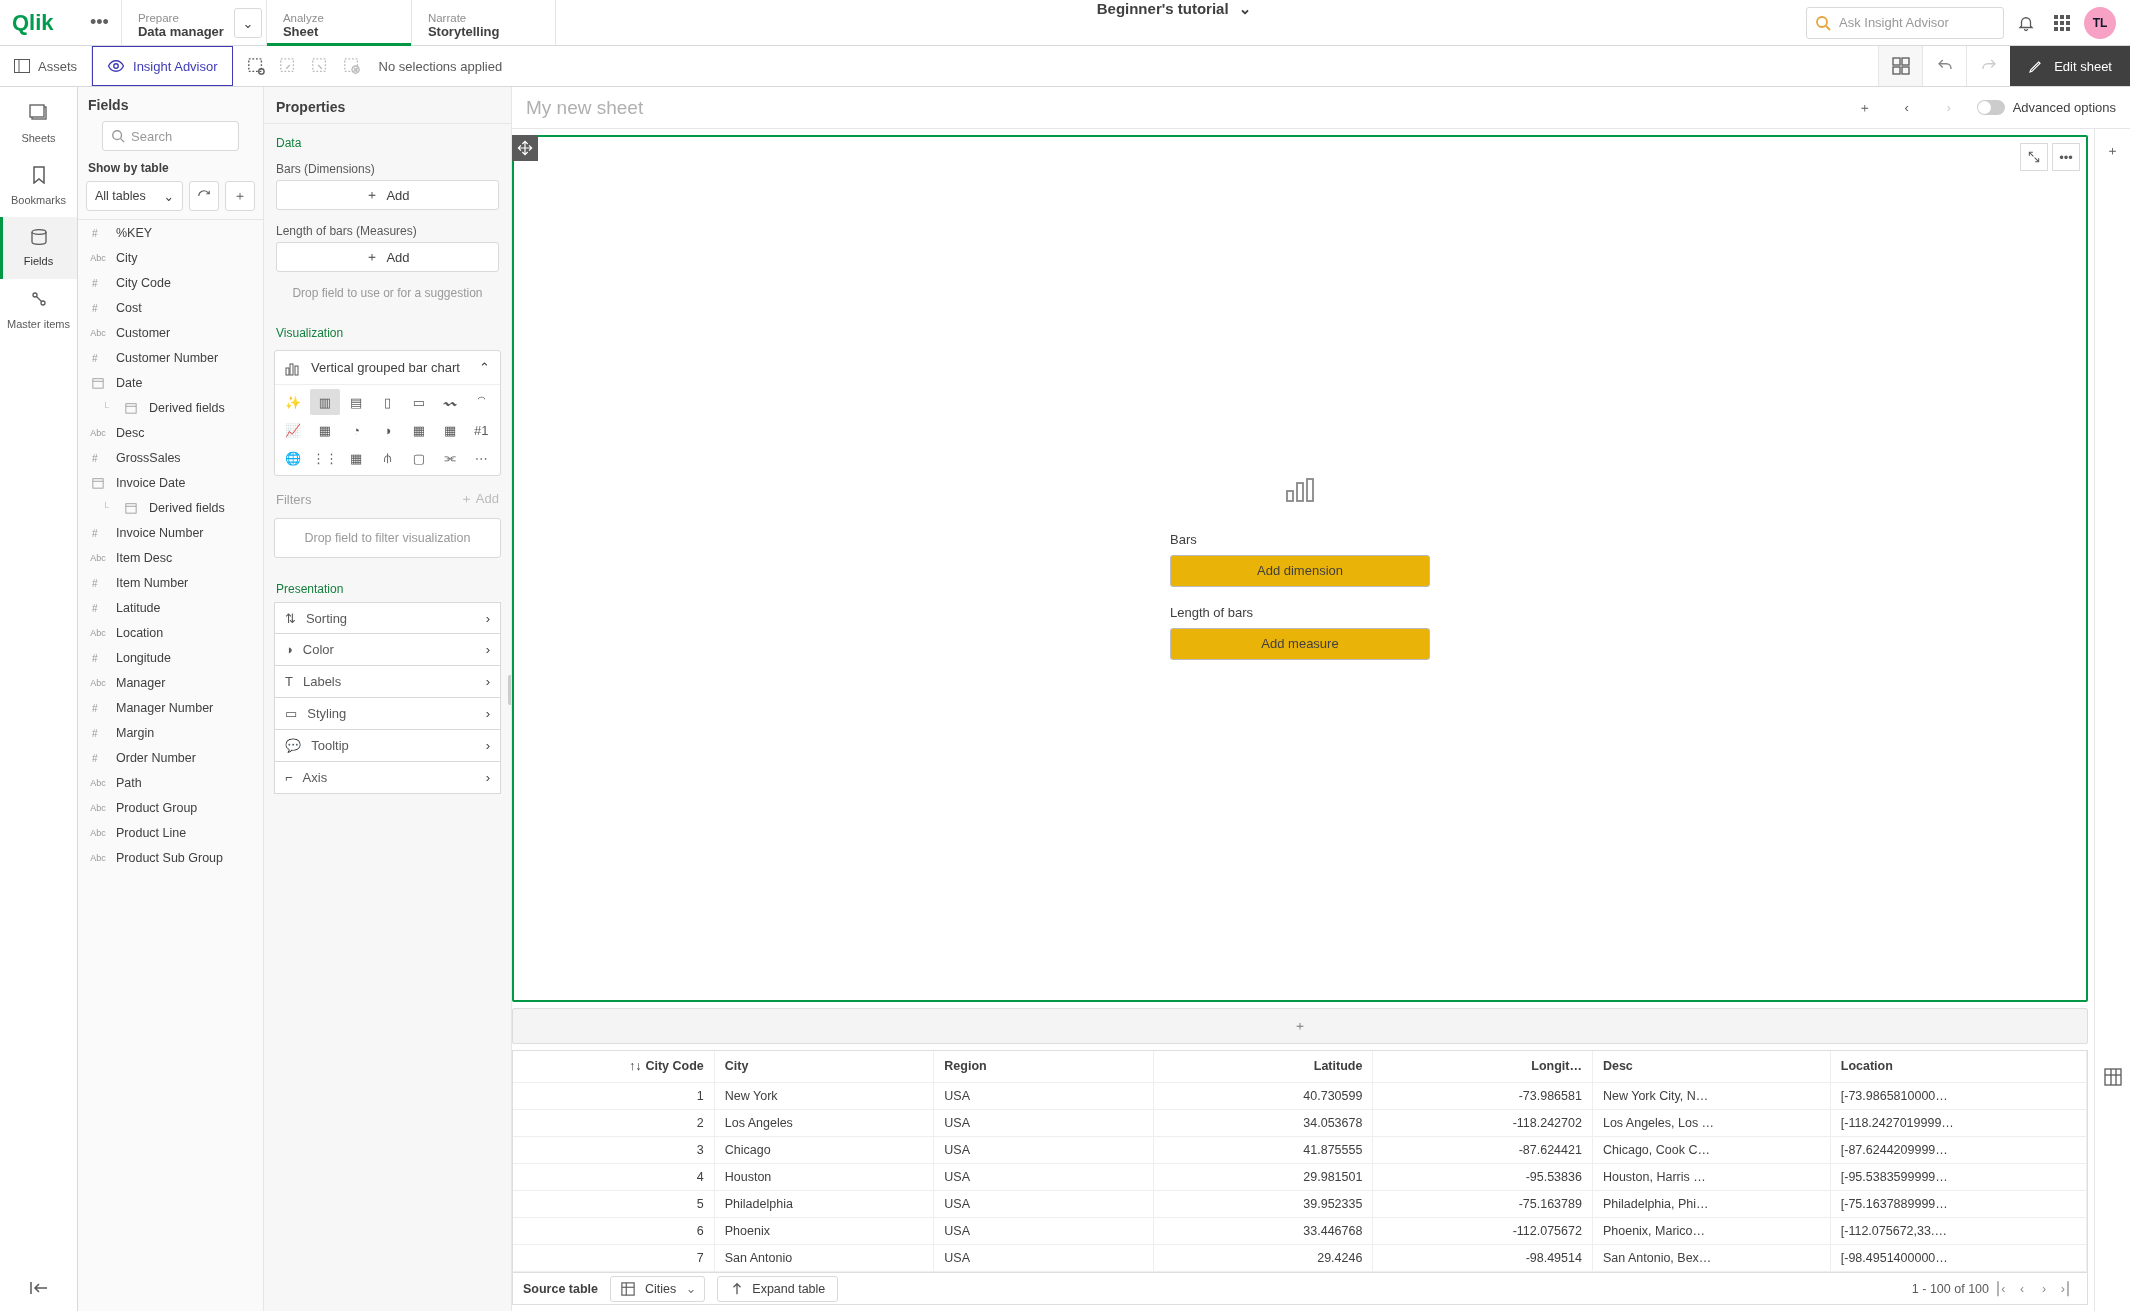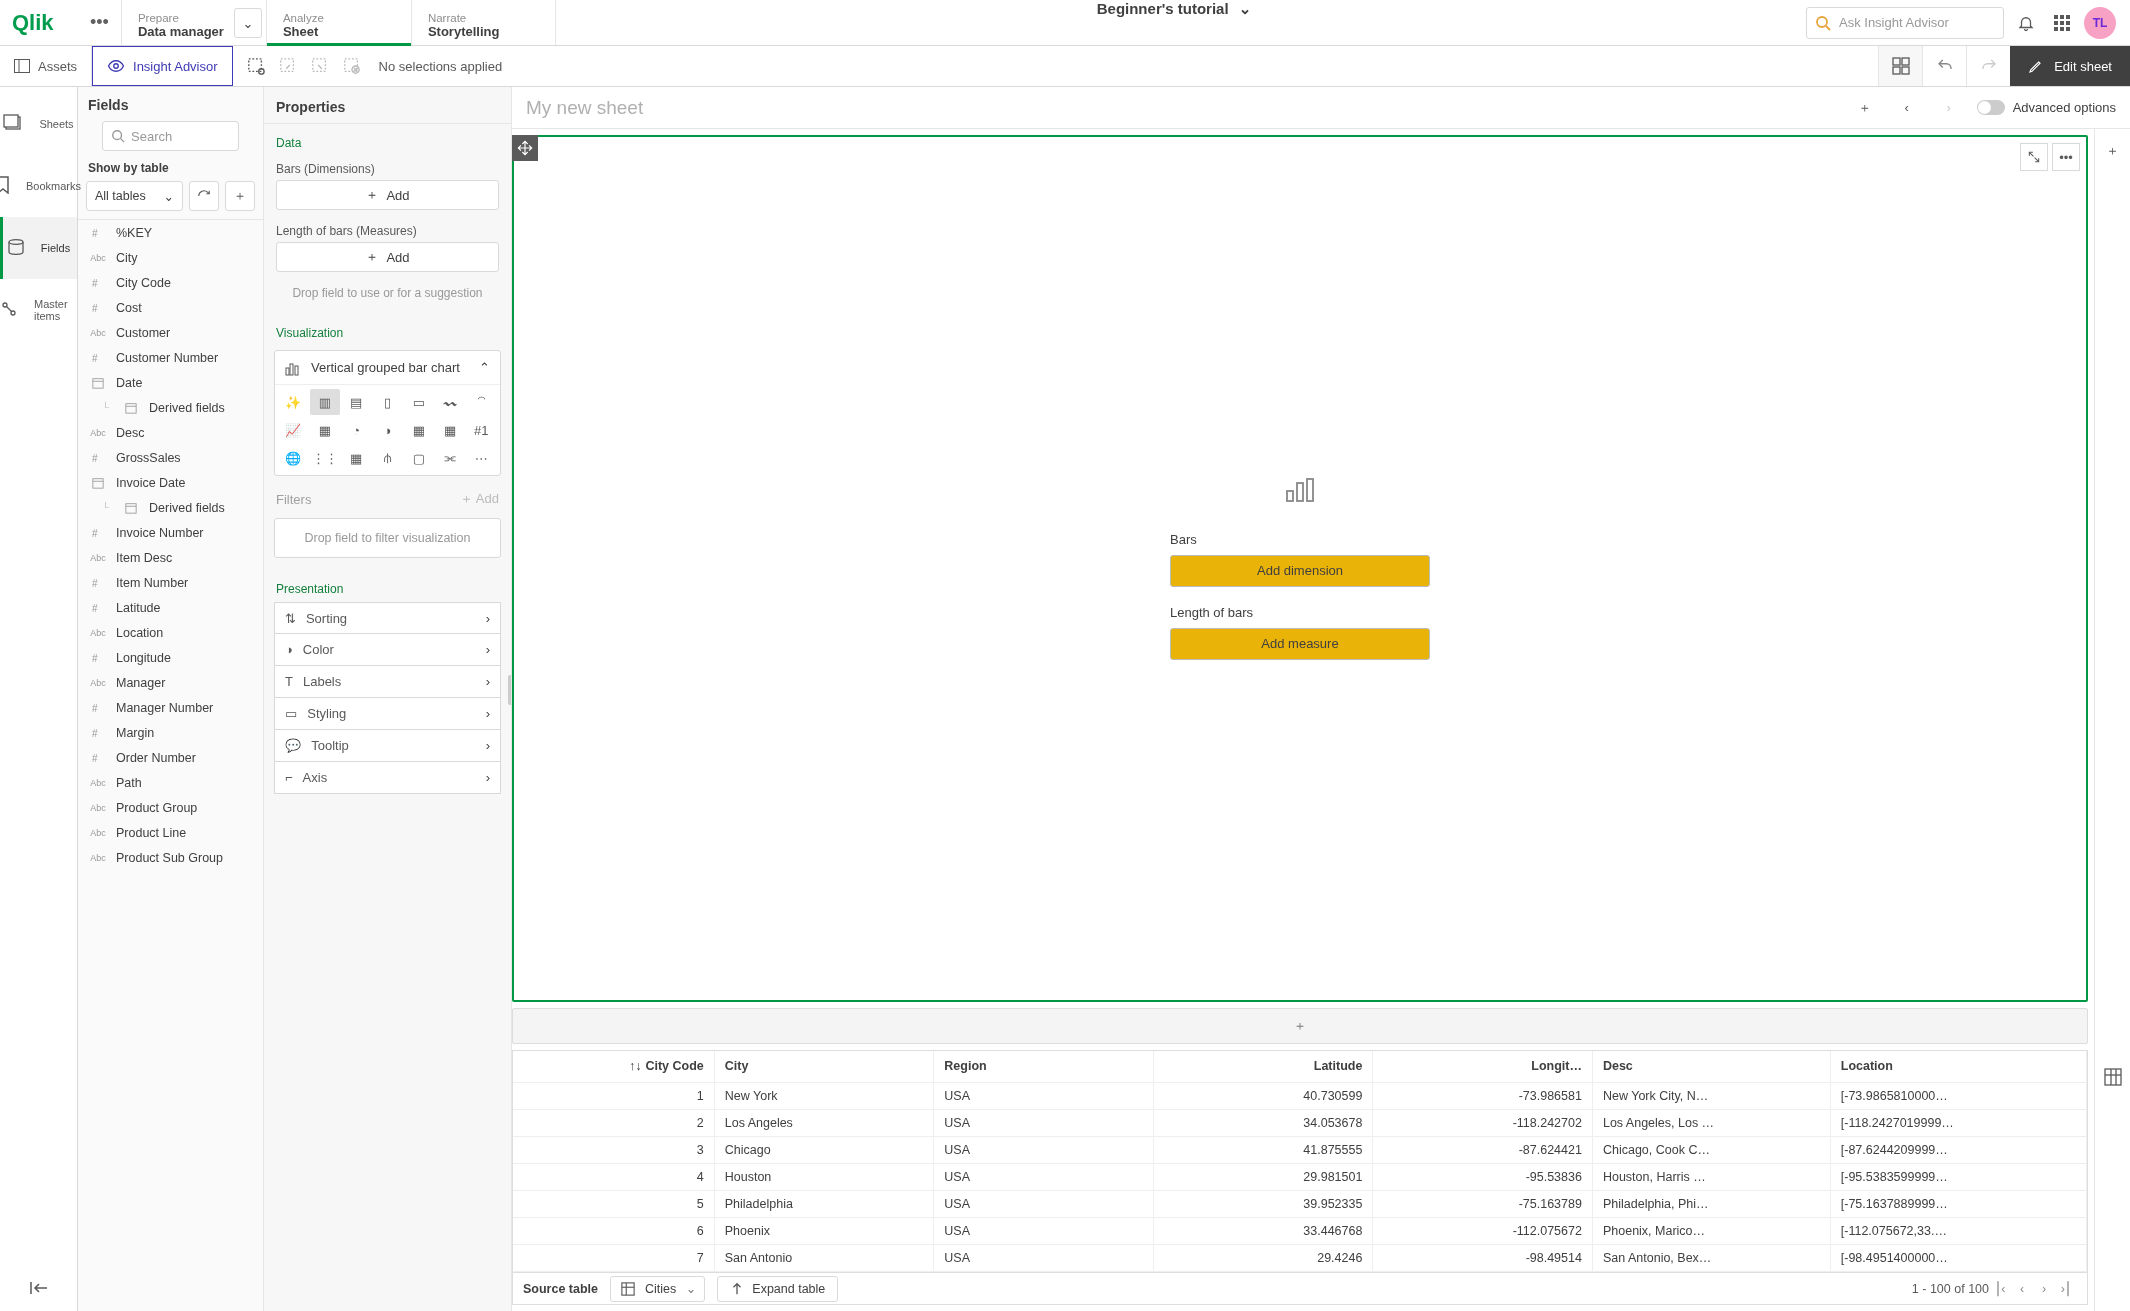--- a/index.html
+++ b/index.html
@@ -15,39 +15,39 @@
   .nav-tab .nt-top { color: #8e8e8e; font-size: 11.5px; }
   .nav-tab .nt-bot { font-weight: 600; font-size: 13px; }
   .nav-tab.active { background: #fff; }
   .nav-tab.active::after { content:""; position:absolute; left:0; right:0; bottom:-1px; height:3px; background:#009845; }
   .nav-tab .dd-btn { position:absolute; right:4px; top:8px; width:28px; height:30px; border:1px solid #d9d9d9; border-radius:3px; display:flex; align-items:center; justify-content:center; }
   .nav-tab-end { border-right:1px solid #e6e6e6; }
   .app-title-zone { flex:1; display:flex; align-items:flex-start; justify-content:center; gap:10px; font-size:15px; font-weight:700; cursor:pointer; }
   .right-tools { display:flex; align-items:center; gap:8px; padding:0 14px; }
   .search-box { width:198px; height:32px; border:1px solid #d9d9d9; border-radius:3px; display:flex; align-items:center; padding:0 8px; color:#999; gap:8px; }
   .icon-btn { width:28px; height:28px; display:flex; align-items:center; justify-content:center; cursor:pointer; color:#595959; }
-  .avatar { width:32px; height:32px; border-radius:50%; background:#f7a1c4; color:#6d28d9; display:flex; align-items:center; justify-content:center; font-weight:600; font-size:12px; }
+  .avatar { width:32px; height:32px; border-radius:50%; background:#f7a1c4; color:#0f172a; display:flex; align-items:center; justify-content:center; font-weight:600; font-size:12px; }
 
   
   .toolbar { display:flex; align-items:center; height:41px; border-bottom:1px solid #d9d9d9; }
   .tb-btn { height:40px; padding:0 14px; display:flex; align-items:center; gap:8px; border-right:1px solid #e6e6e6; cursor:pointer; color:#595959; }
   .tb-btn.insight { color:#3f3ab5; border:1px solid #3f3ab5; margin:-1px 0; }
   .tb-sel-icons { display:flex; align-items:center; gap:14px; padding:0 14px; color:#bbb; }
   .tb-sel-icons svg:first-child { color:#595959; }
   .tb-sel-text { color:#595959; padding-left:4px; }
   .toolbar-spacer { flex:1; }
   .tb-right { display:flex; align-items:stretch; height:100%; }
   .tb-icon { width:44px; display:flex; align-items:center; justify-content:center; color:#888; border-left:1px solid #e6e6e6; }
   .tb-icon.active{ background:#f7f7f7; color:#404040;}
   .edit-sheet-btn { background:#404040; color:#fff; display:flex; align-items:center; gap:10px; padding:0 18px; font-weight:500; cursor:pointer; }
 
   
   .main { display:flex; height: calc(100% - 87px); }
   .rail { width:78px; border-right:1px solid #d9d9d9; display:flex; flex-direction:column; align-items:center; padding-top:6px; position:relative; }
-  .rail-item { width:100%; height:62px; display:flex; flex-direction:row; align-items:center; justify-content:center; gap:16px; font-size:11px; color:#595959; cursor:pointer; }
+  .rail-item { width:100%; height:62px; display:flex; flex-direction:column; align-items:center; justify-content:center; gap:8px; font-size:11px; color:#595959; cursor:pointer; }
   .rail-item.active { background:#f2f2f2; color:#333; }
   .rail-item.active::before{ content:""; position:absolute; left:0; width:3px; height:62px; background:#009845; }
   .rail-collapse { margin-top:auto; margin-bottom:12px; color:#595959; }
 
   .fields-panel { width:186px; border-right:1px solid #e6e6e6; background:#fafafa; display:flex; flex-direction:column; }
   .fields-panel h3 { font-size:14px; font-weight:600; padding:10px 10px 8px; }
   .field-search { margin:0 24px 8px; height:30px; border:1px solid #d9d9d9; border-radius:3px; background:#fff; display:flex; align-items:center; padding:0 8px; color:#999; gap:6px;}
   .showby { font-size:12px; font-weight:600; padding:2px 10px 6px; }
   .table-select-row { display:flex; gap:6px; padding:0 8px 8px; }
   .dd { flex:1; height:30px; border:1px solid #d9d9d9; border-radius:3px; background:#fff; display:flex; align-items:center; justify-content:space-between; padding:0 8px; font-size:12.5px; cursor:pointer;}

